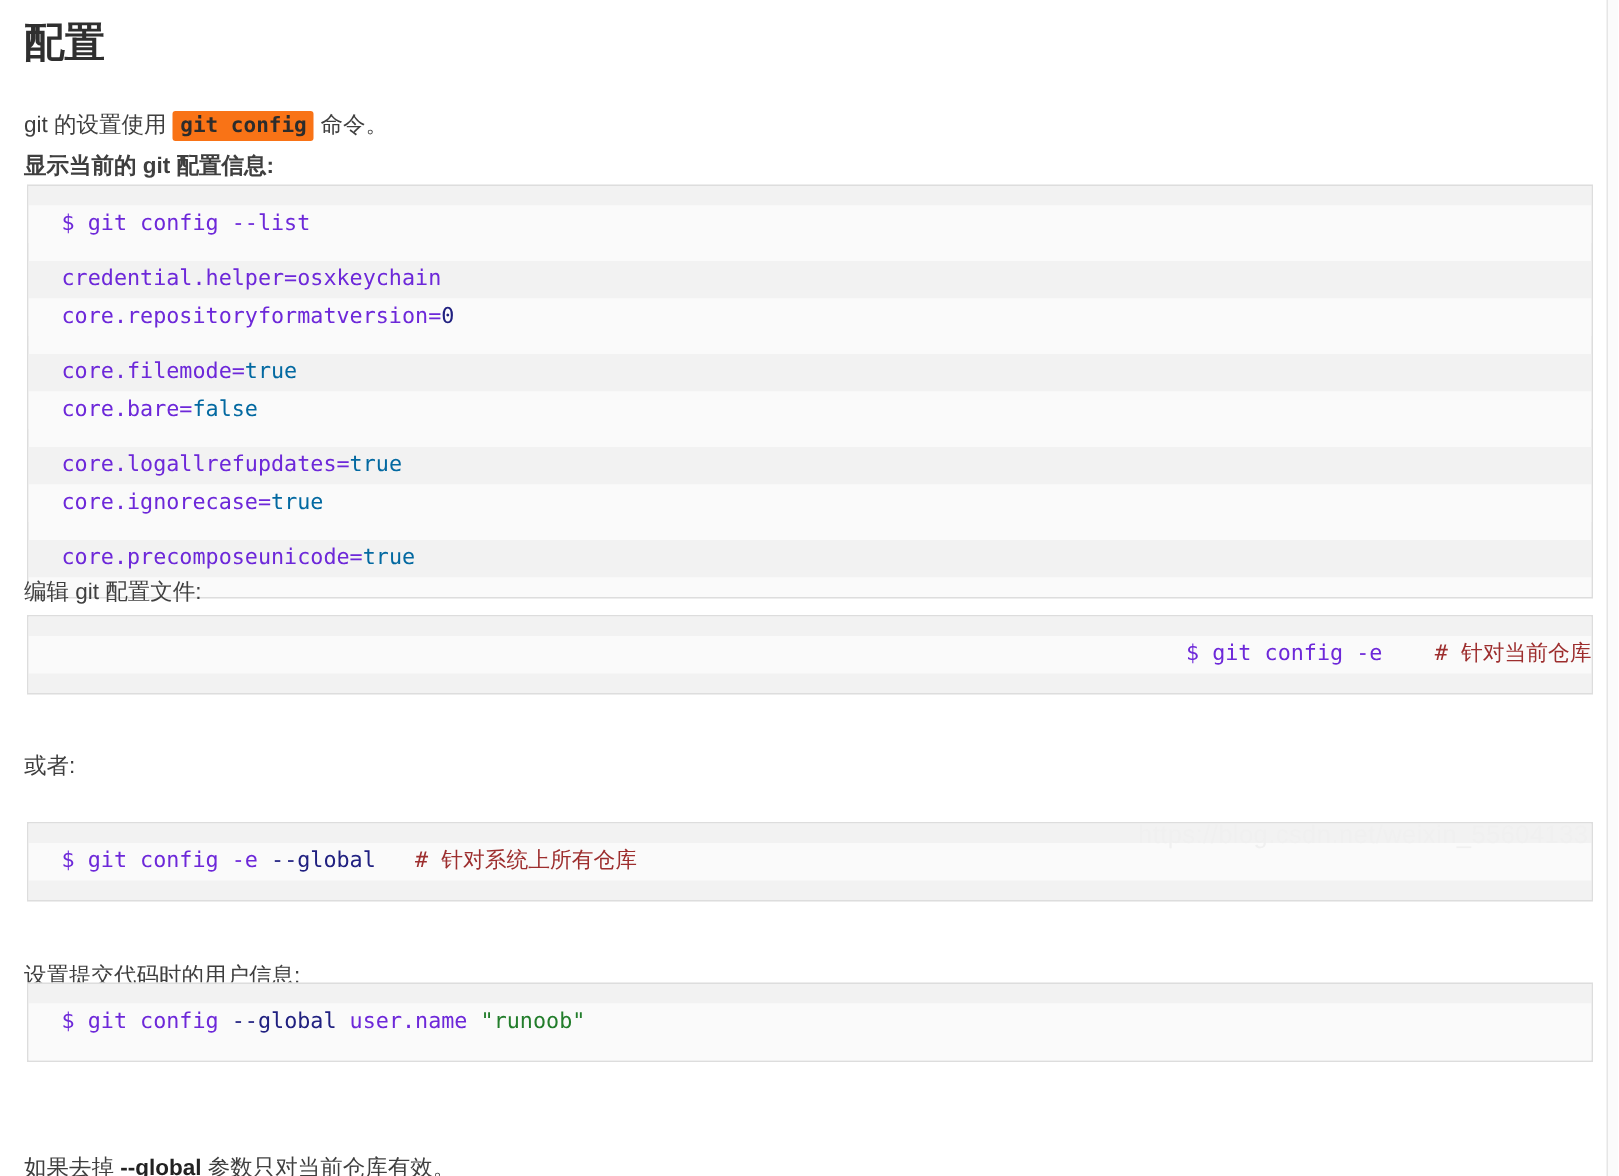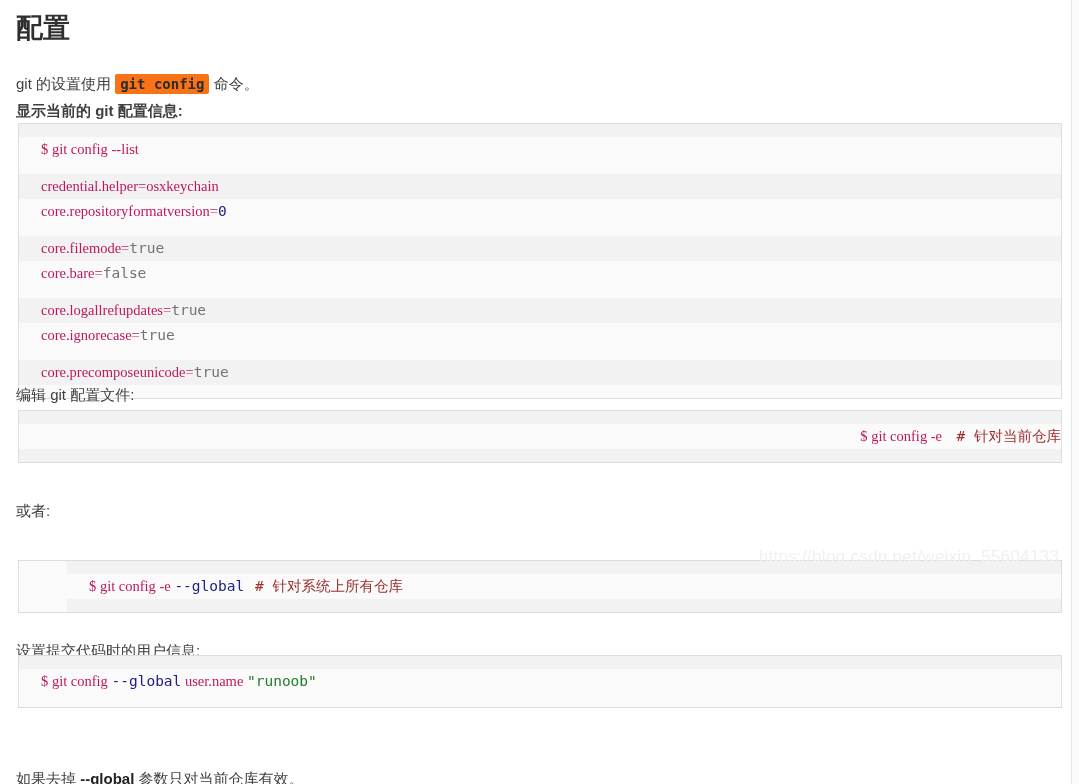--- a/index.html
+++ b/index.html
@@ -99,25 +99,25 @@
   .codeline {
     height: 25px;
     line-height: 25px;
     padding-left: 22px;
     white-space: pre;
     color: #1f1f1f;
     background: #fafafa;
   }
   .codeline.stripe { background: #f2f2f2; margin-top: 12px; }
 
-  .tok-blue   { color: #737373; }
+  .tok-blue   { color: #0369a1; }
   .tok-navy   { color: #202080; }
   .tok-green  { color: #227d2b; }
   .tok-com    { color: #9d2e2e; }
-  .tok-dark   { color: #be185d; font-family: Liberation Serif, serif; }
+  .tok-dark   { color: #6d28d9; }
 
   .watermark {
     position: absolute;
     right: 12px;
     bottom: 8px;
     font-size: 17px;
     color: #f0f0f0;
     font-family: "Liberation Sans", sans-serif;
     letter-spacing: 0.3px;
     white-space: nowrap;
@@ -150,21 +150,21 @@
   <p class="para" style="top:369px;">编辑 git 配置文件:</p>
 
   <div class="codeblock" id="cb1" style="top:410px;text-align:right;">
       <div class="cb-pad"></div>
       <div class="codeline"><span class="tok-dark">$ git config -e    </span><span class="tok-com"># 针对当前仓库</span></div>
       <div class="cb-pad"></div>
     </div>
 
   <p class="para" style="top:485px;">或者:</p>
 
-  <div class="codeblock" id="cb2" style="top:560px;padding-left:48px;">
+  <div class="codeblock" id="cb2" style="top:548px;">
       <div class="cb-pad"></div>
       <div class="codeline"><span class="tok-dark">$ git config -e </span><span class="tok-navy">--global</span><span class="tok-dark">   </span><span class="tok-com"># 针对系统上所有仓库</span></div>
       <div class="cb-pad"></div>
     </div>
 
   <p class="para" style="top:625px;">设置提交代码时的用户信息:</p>
 
   <div class="codeblock" id="cb3" style="top:655px;">
       <div class="cb-pad"></div>
       <div class="codeline"><span class="tok-dark">$ git config </span><span class="tok-navy">--global</span><span class="tok-dark"> user.name </span><span class="tok-green">"runoob"</span></div>

